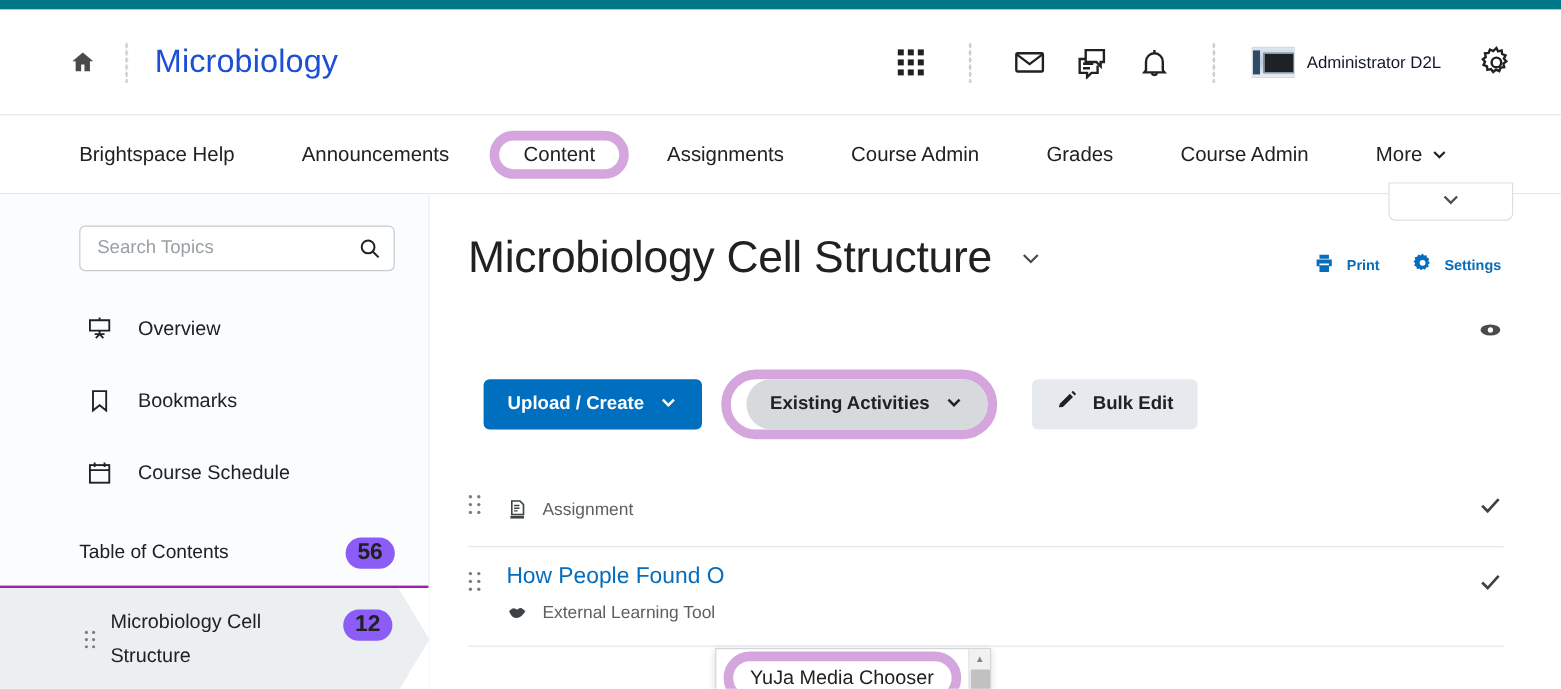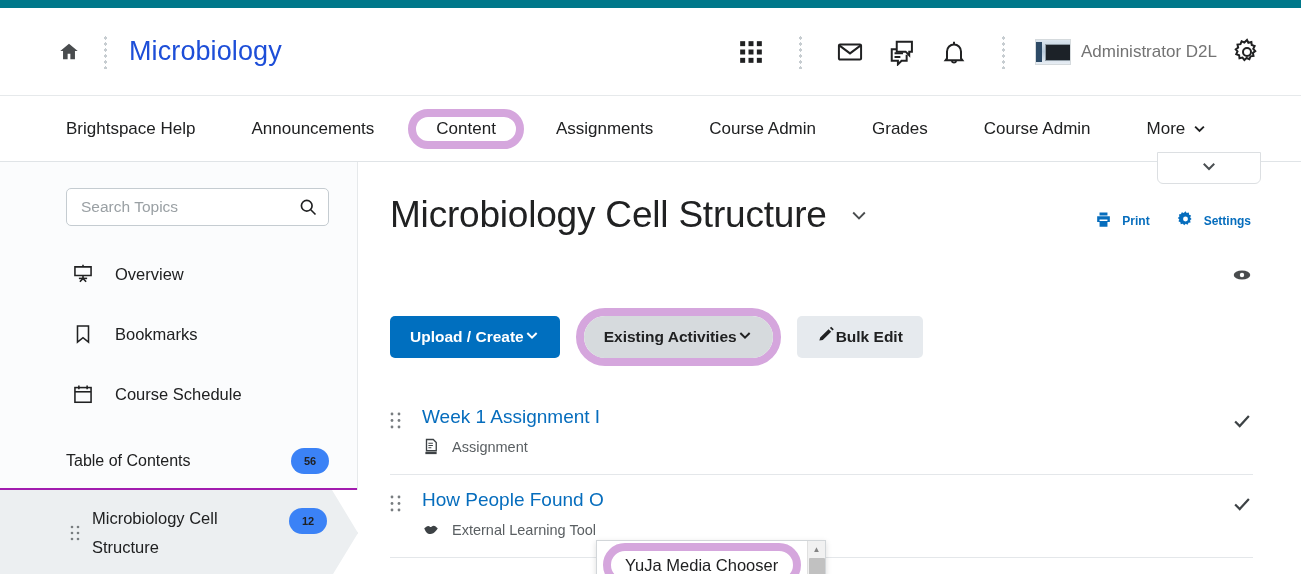--- a/index.html
+++ b/index.html
@@ -75,24 +75,24 @@
     border: 1px solid #8e9aa3;
   }
   .avatar::after {
     content: "";
     position: absolute;
     left: 0px; top: 2px;
     width: 6px; height: 20px;
     background: #2d4a66;
   }
   .admin-name {
-    font-size: 17px;
-    color: #737373;
+    font-size: 14px;
+    color: #0f172a;
     white-space: nowrap;
-    margin-right: 4px;
+    margin-right: 20px;
   }
 
   
   .navbar {
     height: 66px;
     display: flex;
     align-items: center;
     padding: 0 0 0 56px;
     border-bottom: 1px solid #e0e4e7;
     background: #fff;
@@ -175,26 +175,26 @@
     align-items: center;
     padding: 0 28px 0 66px;
     height: 56px;
     font-size: 16px;
     color: #202122;
     border-bottom: 2px solid #a21caf;
     cursor: pointer;
   }
   .badge {
     margin-left: auto;
-    background: #3b82f6;
+    background: #8b5cf6;
     color: #202122;
     border-radius: 13px;
     min-width: 38px;
     height: 26px;
-    font-size: 11px;
+    font-size: 19px;
     display: flex;
     align-items: center;
     justify-content: center;
     padding: 0 10px;
     font-weight: 600;
   }
 
   .toc-item {
     display: flex;
     align-items: flex-start;
@@ -289,27 +289,29 @@
     align-items: center;
     gap: 0px;
     padding: 22px 0 0 32px;
   }
   .btn {
     height: 42px;
     border-radius: 5px;
     display: flex;
     align-items: center;
     justify-content: center;
+    gap: 12px;
     font-size: 15.5px;
     font-weight: 700;
     cursor: pointer;
     padding: 0 20px;
     white-space: nowrap;
     border: none;
     font-family: inherit;
+    margin-left: 13px;
   }
   .btn-primary { background: #006fbf; color: #fff; }
   .btn-gray { background: #d6dadd; color: #202122; }
   .btn-light { background: #e6eaee; color: #202122; }
   .btn-wrap-highlight {
     border: 8px solid #d5a6dd;
     border-radius: 30px;
     padding: 0;
     display: inline-flex;
     margin-left: 16px;
@@ -644,21 +646,20 @@
         <div class="row">
           <span class="row-grip"><svg width="11" height="17" viewBox="0 0 11 17" fill="currentColor">
               <circle cx="2" cy="2" r="1.4"></circle>
               <circle cx="9" cy="2" r="1.4"></circle>
               <circle cx="2" cy="8.5" r="1.4"></circle>
               <circle cx="9" cy="8.5" r="1.4"></circle>
               <circle cx="2" cy="15" r="1.4"></circle>
               <circle cx="9" cy="15" r="1.4"></circle>
             </svg></span>
           <div class="row-main">
-            <div class="row-title">Week 1 Assignment I</div>
             <div class="row-sub">
               <span style="display:flex;color:#3d4245">
                 <svg width="18" height="18" viewBox="0 0 24 24" fill="currentColor">
                   <path d="M6 2h9l4 4v11H6z" fill="none" stroke="currentColor" stroke-width="1.8"></path>
                   <path d="M8.5 7h6M8.5 10h6M8.5 13h4" stroke="currentColor" stroke-width="1.6"></path>
                   <rect x="4.5" y="18.5" width="15" height="3"></rect>
                 </svg>
               </span>
               <span>Assignment</span>
             </div>

